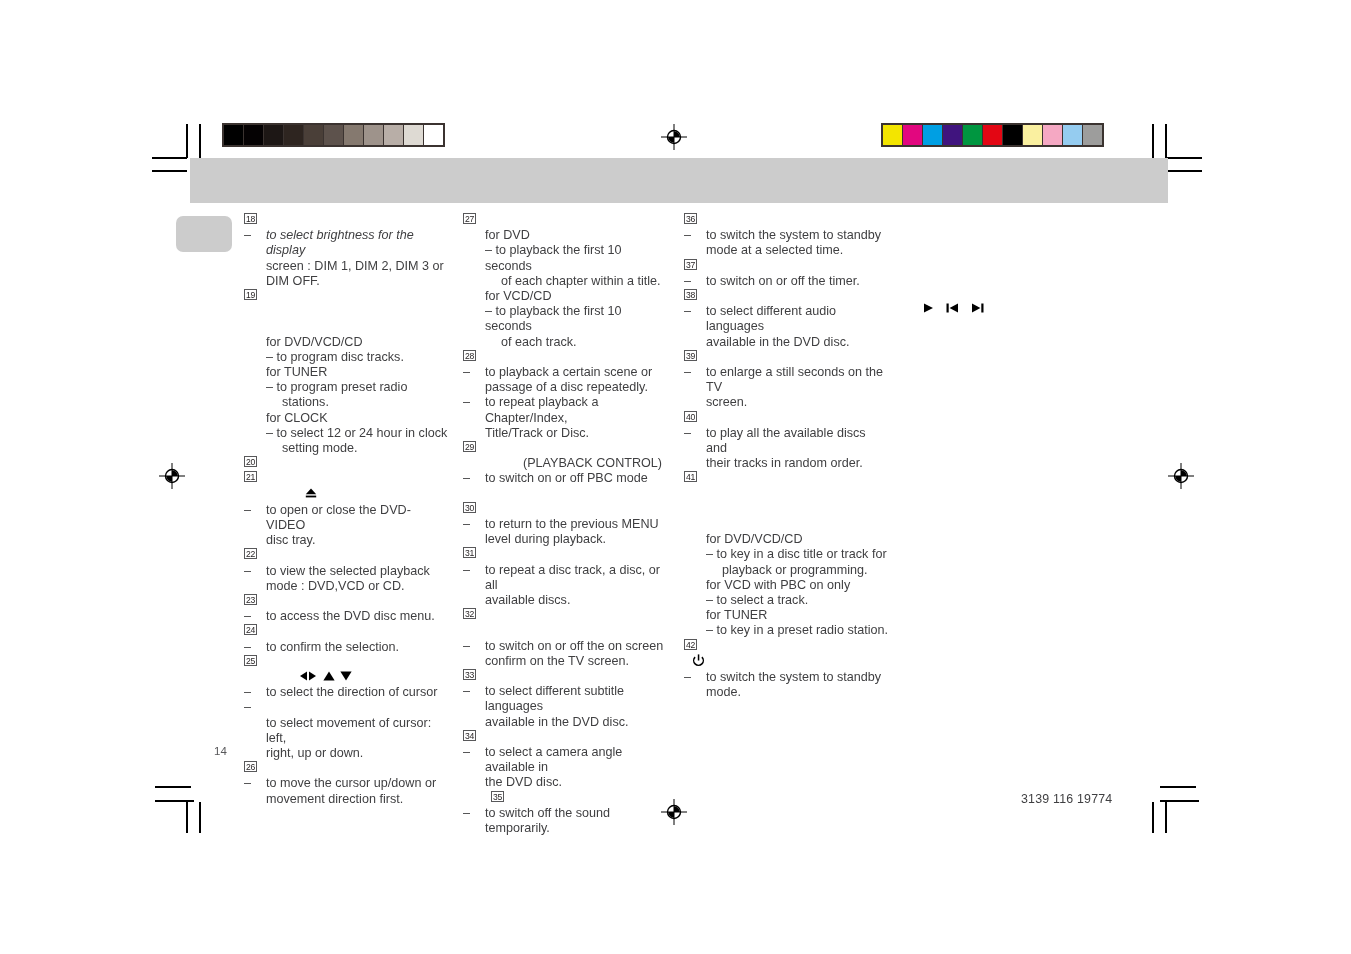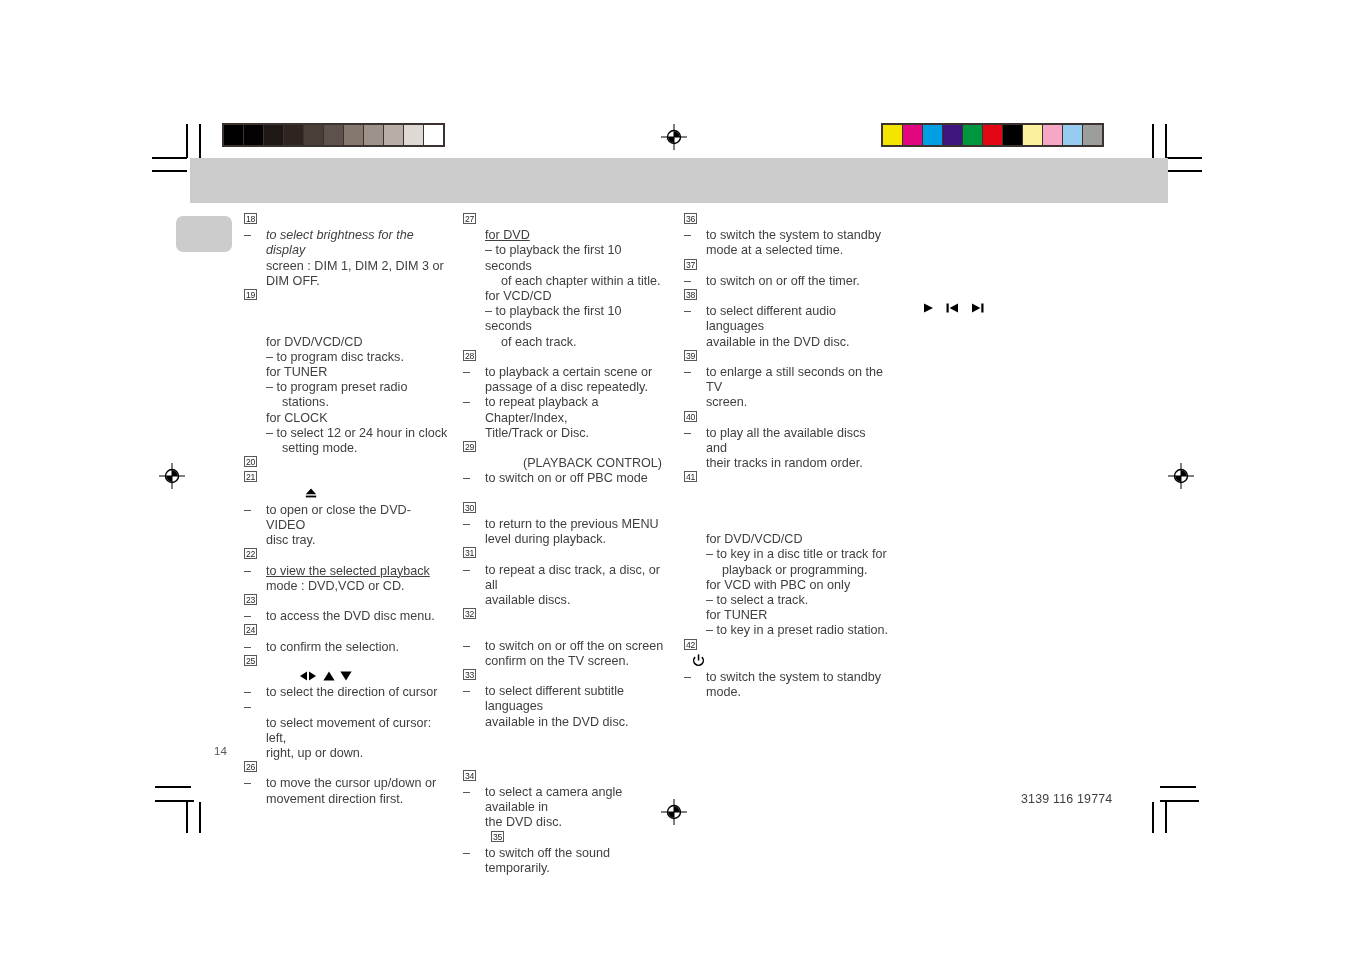--- a/index.html
+++ b/index.html
@@ -276,21 +276,21 @@
         <span class="txt" style="padding-left: 22px;">to open or close the DVD-VIDEO</span>
       </div>
       <div class="row">
         <span class="txt" style="padding-left: 22px;">disc tray.</span>
       </div>
       <div class="row" style="height: 15.2px;">
         <span class="numbox">22</span>
       </div>
       <div class="row">
         <span class="dashcol">–</span>
-        <span class="txt" style="padding-left: 22px; text-decoration: underline;">to view the selected playback</span>
+        <span class="txt" style="padding-left: 22px;">to view the selected playback</span>
       </div>
       <div class="row">
         <span class="txt" style="padding-left: 22px;">mode : DVD,VCD or CD.</span>
       </div>
       <div class="row" style="height: 15.2px;">
         <span class="numbox">23</span>
       </div>
       <div class="row">
         <span class="dashcol">–</span>
         <span class="txt" style="padding-left: 22px;">to access the DVD disc menu.</span>
@@ -334,21 +334,21 @@
       </div>
       <div class="row">
         <span class="txt" style="padding-left: 22px;">movement direction first.</span>
       </div>
     </div>
   <div class="col" id="column-2" style="left:463px; top:213px; width:205px;">
       <div class="row" style="height: 15.2px;">
         <span class="numbox">27</span>
       </div>
       <div class="row">
-        <span class="txt" style="padding-left: 22px; text-decoration: underline;">for DVD</span>
+        <span class="txt" style="padding-left: 22px;">for DVD</span>
       </div>
       <div class="row">
         <span class="txt" style="padding-left: 22px;">–  to playback the first 10 seconds</span>
       </div>
       <div class="row">
         <span class="txt" style="padding-left: 38px;">of each chapter within a title.</span>
       </div>
       <div class="row">
         <span class="txt" style="padding-left: 22px;">for VCD/CD</span>
       </div>
@@ -420,21 +420,21 @@
       <div class="row" style="height: 15.2px;">
         <span class="numbox">33</span>
       </div>
       <div class="row">
         <span class="dashcol">–</span>
         <span class="txt" style="padding-left: 22px;">to select different subtitle languages</span>
       </div>
       <div class="row">
         <span class="txt" style="padding-left: 22px;">available in the DVD disc.</span>
       </div>
-      <div class="row" style="height: 15.2px; margin-top: 40px;">
+      <div class="row" style="height: 15.2px;">
         <span class="numbox">34</span>
       </div>
       <div class="row">
         <span class="dashcol">–</span>
         <span class="txt" style="padding-left: 22px;">to select a camera angle available in</span>
       </div>
       <div class="row">
         <span class="txt" style="padding-left: 22px;">the DVD disc.</span>
       </div>
       <div class="row" style="height: 15.2px; margin-left: 28px;">

